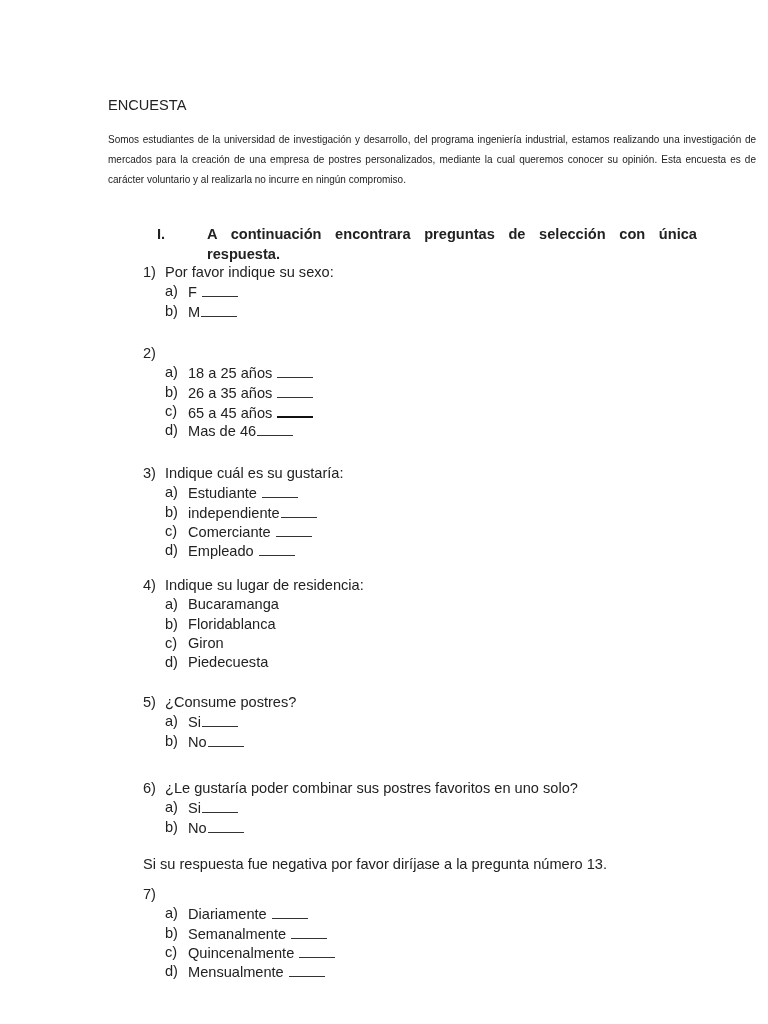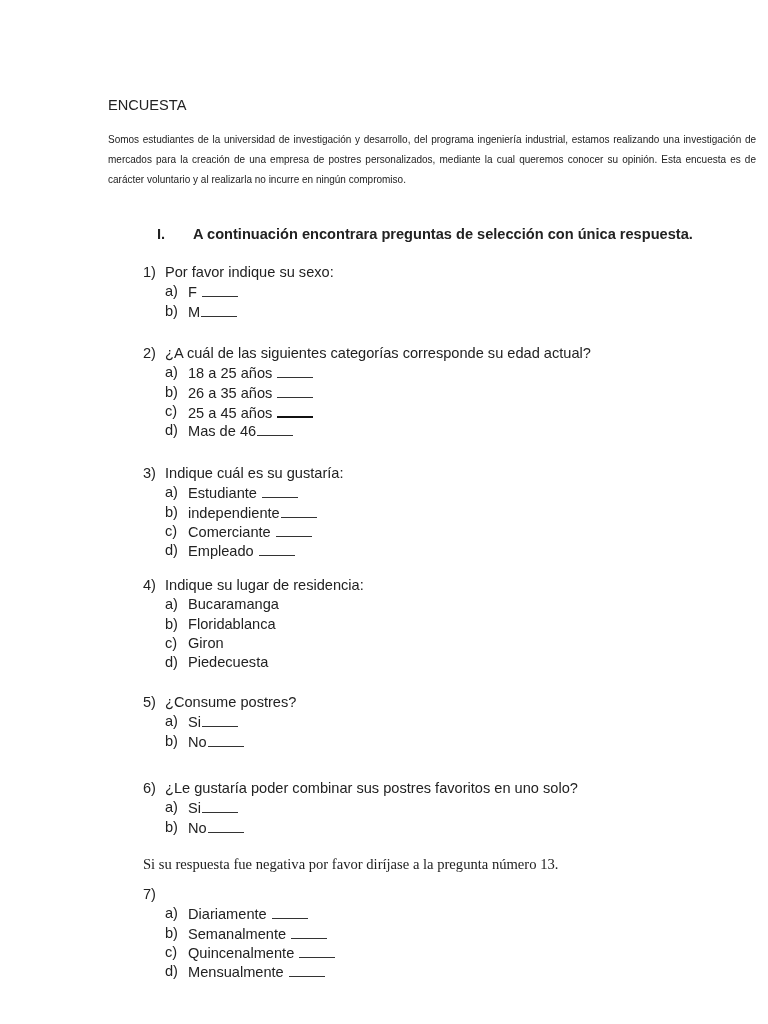--- a/index.html
+++ b/index.html
@@ -47,21 +47,21 @@
       font-weight: bold;
       line-height: 20px;
       font-size: 14.6px;
     }
     .section-heading .num {
       position: absolute;
       left: 0;
       top: 0;
     }
     .section-heading .text {
-      margin-left: 36px;
+      margin-left: 50px;
       display: block;
       text-align: justify;
       text-align-last: left;
     }
     .q {
       position: absolute;
       left: 143px;
       width: 600px;
       line-height: 19.3px;
       font-size: 14.6px;
@@ -103,21 +103,20 @@
     .blank.thick {
       border-bottom: 2px solid #111;
     }
     .note {
       position: absolute;
       left: 143px;
       top: 855px;
       line-height: 19px;
       font-size: 14.6px;
       white-space: nowrap;
-      font-family: Liberation Serif, serif;
     }
   </style>
 </head>
 <body>
 
 <div class="page">
 
   <div class="doc-title">ENCUESTA</div>
 
   <p class="intro">Somos estudiantes de la universidad de investigación y desarrollo, del programa ingeniería industrial, estamos realizando una investigación de mercados para la creación de una empresa de postres personalizados, mediante la cual queremos conocer su opinión. Esta encuesta es de carácter voluntario y al realizarla no incurre en ningún compromiso.</p>
@@ -138,33 +137,32 @@
     </div>
     <div class="opt">
       <span class="opt-letter">b)</span>
       <span class="opt-text"><span>M</span><span class="blank"></span></span>
     </div>
   </div>
 
   <div class="q" style="top:344px;">
     <div class="q-line">
       <span class="q-num">2)</span>
-      <span class="q-text">¿A cuál de las siguientes categorías corresponde su edad actual?</span>
     </div>
     <div class="opt">
       <span class="opt-letter">a)</span>
       <span class="opt-text"><span>18 a 25 años </span><span class="blank"></span></span>
     </div>
     <div class="opt">
       <span class="opt-letter">b)</span>
       <span class="opt-text"><span>26 a 35 años </span><span class="blank"></span></span>
     </div>
     <div class="opt">
       <span class="opt-letter">c)</span>
-      <span class="opt-text"><span>25 a 45 años </span><span class="blank thick"></span></span>
+      <span class="opt-text"><span>65 a 45 años </span><span class="blank thick"></span></span>
     </div>
     <div class="opt">
       <span class="opt-letter">d)</span>
       <span class="opt-text"><span>Mas de 46</span><span class="blank"></span></span>
     </div>
   </div>
 
   <div class="q" style="top:464px;">
     <div class="q-line">
       <span class="q-num">3)</span>

